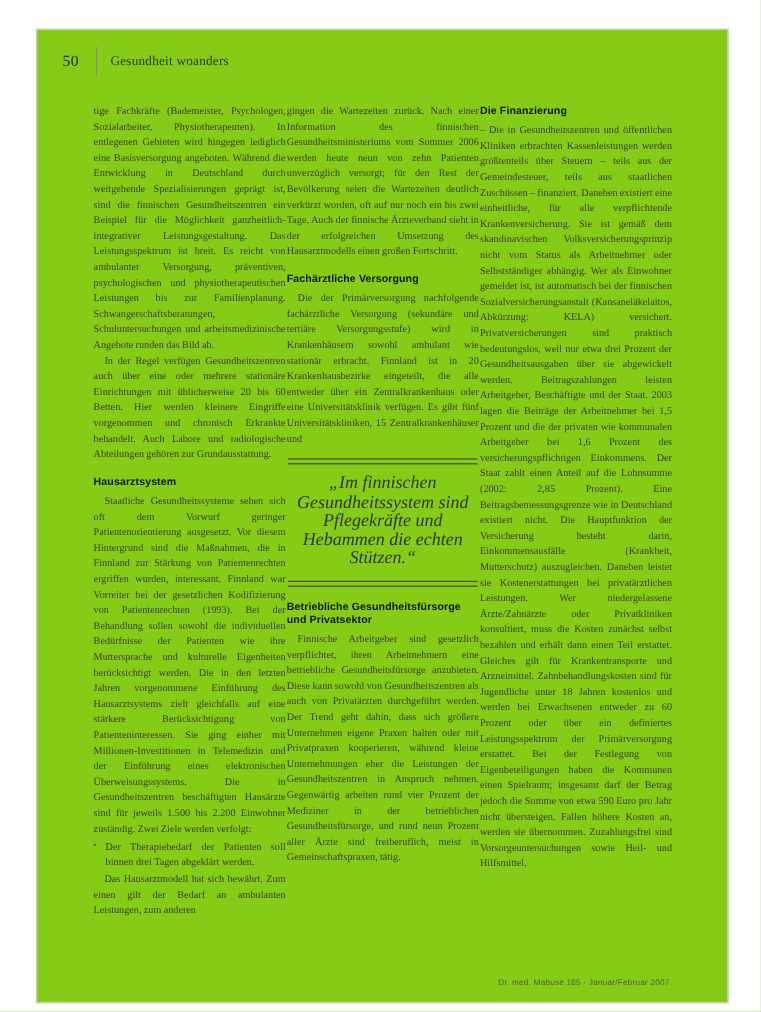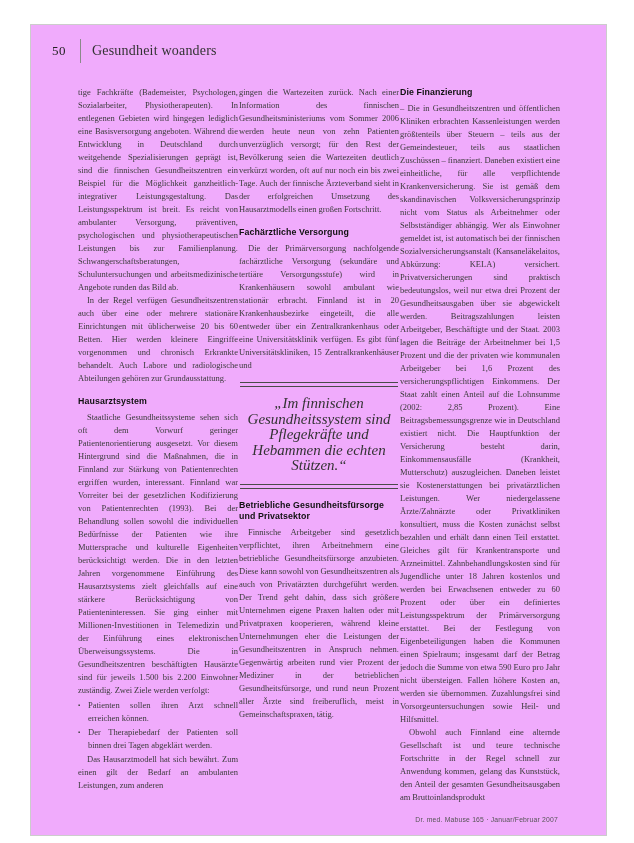--- a/index.html
+++ b/index.html
@@ -3,35 +3,35 @@
 <meta charset="utf-8">
 <style>
   html,body{margin:0;padding:0;}
   body{
     width:634px;height:843px;position:relative;
     background:#ffffff;
     font-family:"Liberation Serif","DejaVu Serif",serif;
   }
   .page{
     position:absolute;left:30px;top:24px;width:577px;height:812px;
-    background:#f0abfc;border:1px solid #cccccc;box-sizing:border-box;
+    background:#84cc16;border:1px solid #cccccc;box-sizing:border-box;
   }
   
   .page-header{
     display:flex;align-items:center;
     margin:13px 0 0 21px;height:26px;
   }
   .page-number{
     font-size:13px;color:#222;letter-spacing:.5px;min-width:20px;
   }
   .header-divider{
     width:1px;height:24px;background:#8a8a8a;margin:0 11px 0 8px;
   }
   .section-title{
-    font-size:14px;color:#333;letter-spacing:.2px;text-align:right;
+    font-size:11px;color:#333;letter-spacing:.2px;text-align:right;
   }
   
   .columns{
     display:flex;gap:1px;margin:22px 46px 0 47px;
   }
   .col{flex:1;min-width:0;}
   .col p{
     margin:0;font-size:8.5px;line-height:13px;text-align:justify;
     color:#3b3b3b;hyphens:auto;-webkit-hyphens:auto;word-spacing:-0.2px;
   }
@@ -81,24 +81,20 @@
   <main class="columns">
 
     <div class="col">
       <p>tige Fachkräfte (Bademeister, Psychologen, Sozialarbeiter, Physiotherapeuten). In entlegenen Gebieten wird hingegen lediglich eine Basisversorgung angeboten. Während die Entwicklung in Deutschland durch weitgehende Spezialisierungen geprägt ist, sind die finnischen Gesundheitszentren ein Beispiel für die Möglichkeit ganzheitlich-integrativer Leistungsgestaltung. Das Leistungsspektrum ist breit. Es reicht von ambulanter Versorgung, präventiven, psychologischen und physiotherapeutischen Leistungen bis zur Familienplanung. Schwangerschaftsberatungen, Schuluntersuchungen und arbeitsmedizinische Angebote runden das Bild ab.</p>
       <p class="ind">In der Regel verfügen Gesundheitszentren auch über eine oder mehrere stationäre Einrichtungen mit üblicherweise 20 bis 60 Betten. Hier werden kleinere Eingriffe vorgenommen und chronisch Erkrankte behandelt. Auch Labore und radiologische Abteilungen gehören zur Grundausstattung.</p>
       <h3>Hausarztsystem</h3>
       <p class="ind">Staatliche Gesundheitssysteme sehen sich oft dem Vorwurf geringer Patientenorientierung ausgesetzt. Vor diesem Hintergrund sind die Maßnahmen, die in Finnland zur Stärkung von Patientenrechten ergriffen wurden, interessant. Finnland war Vorreiter bei der gesetzlichen Kodifizierung von Patientenrechten (1993). Bei der Behandlung sollen sowohl die individuellen Bedürfnisse der Patienten wie ihre Muttersprache und kulturelle Eigenheiten berücksichtigt werden. Die in den letzten Jahren vorgenommene Einführung des Hausarztsystems zielt gleichfalls auf eine stärkere Berücksichtigung von Patienteninteressen. Sie ging einher mit Millionen-Investitionen in Telemedizin und der Einführung eines elektronischen Überweisungssystems. Die in Gesundheitszentren beschäftigten Hausärzte sind für jeweils 1.500 bis 2.200 Einwohner zuständig. Zwei Ziele werden verfolgt:</p>
       <ul class="bullet-list">
         <li>
           <span class="bullet-glyph">▪</span>
-          <span>Patienten sollen ihren Arzt schnell erreichen können.</span>
-        </li>
-        <li>
-          <span class="bullet-glyph">▪</span>
           <span>Der Therapiebedarf der Patienten soll binnen drei Tagen abgeklärt werden.</span>
         </li>
       </ul>
       <p class="ind">Das Hausarztmodell hat sich bewährt. Zum einen gilt der Bedarf an ambulanten Leistungen, zum anderen</p>
     </div>
 
     <div class="col">
       <p>gingen die Wartezeiten zurück. Nach einer Information des finnischen Gesundheitsministeriums vom Sommer 2006 werden heute neun von zehn Patienten unverzüglich versorgt; für den Rest der Bevölkerung seien die Wartezeiten deutlich verkürzt worden, oft auf nur noch ein bis zwei Tage. Auch der finnische Ärzteverband sieht in der erfolgreichen Umsetzung des Hausarztmodells einen großen Fortschritt.</p>
       <h3>Fachärztliche Versorgung</h3>
       <p class="ind">Die der Primärversorgung nachfolgende fachärztliche Versorgung (sekundäre und tertiäre Versorgungsstufe) wird in Krankenhäusern sowohl ambulant wie stationär erbracht. Finnland ist in 20 Krankenhausbezirke eingeteilt, die alle entweder über ein Zentralkrankenhaus oder eine Universitätsklinik verfügen. Es gibt fünf Universitätskliniken, 15 Zentralkrankenhäuser und</p>
@@ -107,20 +103,19 @@
         <span class="pullquote-text">„Im finnischen Gesundheitssystem sind Pflegekräfte und Hebammen die echten Stützen.“</span>
         <div class="dbl-rule"></div>
       </div>
       <h3>Betriebliche Gesundheitsfürsorge und Privatsektor</h3>
       <p class="ind">Finnische Arbeitgeber sind gesetzlich verpflichtet, ihren Arbeitnehmern eine betriebliche Gesundheitsfürsorge anzubieten. Diese kann sowohl von Gesundheitszentren als auch von Privatärzten durchgeführt werden. Der Trend geht dahin, dass sich größere Unternehmen eigene Praxen halten oder mit Privatpraxen kooperieren, während kleine Unternehmungen eher die Leistungen der Gesundheitszentren in Anspruch nehmen. Gegenwärtig arbeiten rund vier Prozent der Mediziner in der betrieblichen Gesundheitsfürsorge, und rund neun Prozent aller Ärzte sind freiberuflich, meist in Gemeinschaftspraxen, tätig.</p>
     </div>
 
     <div class="col">
       <h3 class="first">Die Finanzierung</h3>
       <p>– Die in Gesundheitszentren und öffentlichen Kliniken erbrachten Kassenleistungen werden größtenteils über Steuern – teils aus der Gemeindesteuer, teils aus staatlichen Zuschüssen – finanziert. Daneben existiert eine einheitliche, für alle verpflichtende Krankenversicherung. Sie ist gemäß dem skandinavischen Volksversicherungsprinzip nicht vom Status als Arbeitnehmer oder Selbstständiger abhängig. Wer als Einwohner gemeldet ist, ist automatisch bei der finnischen Sozialversicherungsanstalt (Kansaneläkelaitos, Abkürzung: KELA) versichert. Privatversicherungen sind praktisch bedeutungslos, weil nur etwa drei Prozent der Gesundheitsausgaben über sie abgewickelt werden. Beitragszahlungen leisten Arbeitgeber, Beschäftigte und der Staat. 2003 lagen die Beiträge der Arbeitnehmer bei 1,5 Prozent und die der privaten wie kommunalen Arbeitgeber bei 1,6 Prozent des versicherungspflichtigen Einkommens. Der Staat zahlt einen Anteil auf die Lohnsumme (2002: 2,85 Prozent). Eine Beitragsbemessungsgrenze wie in Deutschland existiert nicht. Die Hauptfunktion der Versicherung besteht darin, Einkommensausfälle (Krankheit, Mutterschutz) auszugleichen. Daneben leistet sie Kostenerstattungen bei privatärztlichen Leistungen. Wer niedergelassene Ärzte/Zahnärzte oder Privatkliniken konsultiert, muss die Kosten zunächst selbst bezahlen und erhält dann einen Teil erstattet. Gleiches gilt für Krankentransporte und Arzneimittel. Zahnbehandlungskosten sind für Jugendliche unter 18 Jahren kostenlos und werden bei Erwachsenen entweder zu 60 Prozent oder über ein definiertes Leistungsspektrum der Primärversorgung erstattet. Bei der Festlegung von Eigenbeteiligungen haben die Kommunen einen Spielraum; insgesamt darf der Betrag jedoch die Summe von etwa 590 Euro pro Jahr nicht übersteigen. Fallen höhere Kosten an, werden sie übernommen. Zuzahlungsfrei sind Vorsorgeuntersuchungen sowie Heil- und Hilfsmittel.</p>
-      <p class="ind">Obwohl auch Finnland eine alternde Gesellschaft ist und teure technische Fortschritte in der Regel schnell zur Anwendung kommen, gelang das Kunststück, den Anteil der gesamten Gesundheitsausgaben am Bruttoinlandsprodukt</p>
     </div>
 
   </main>
 
   <footer class="page-footer">Dr. med. Mabuse 165 · Januar/Februar 2007</footer>
 
 </div>
 
 </body></html>

